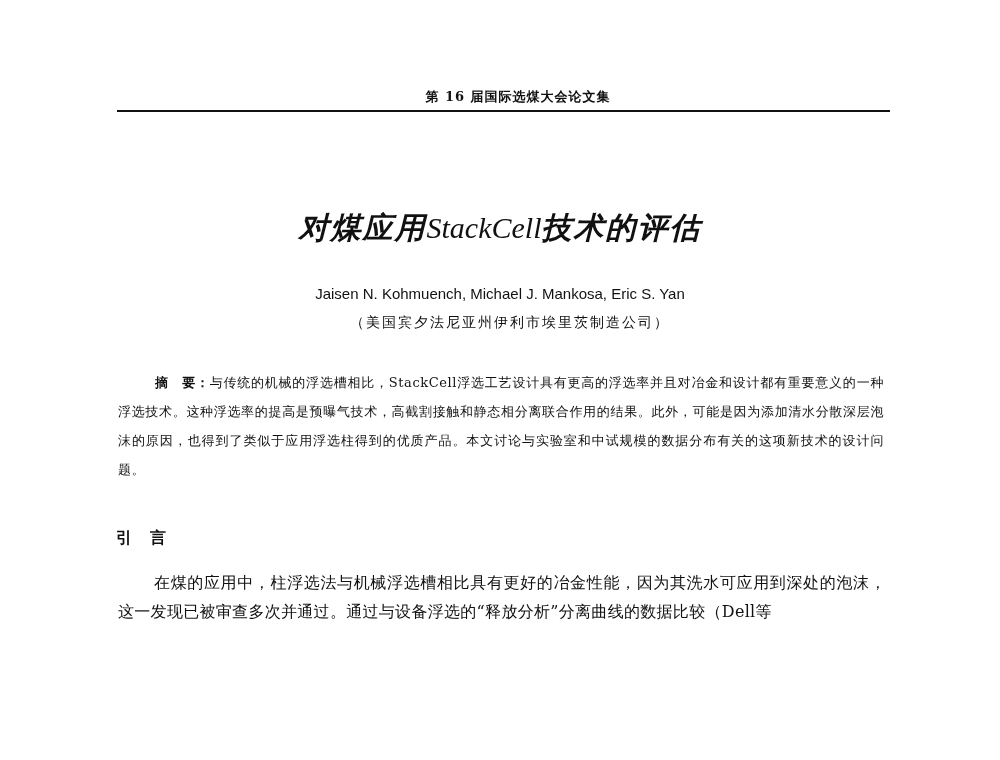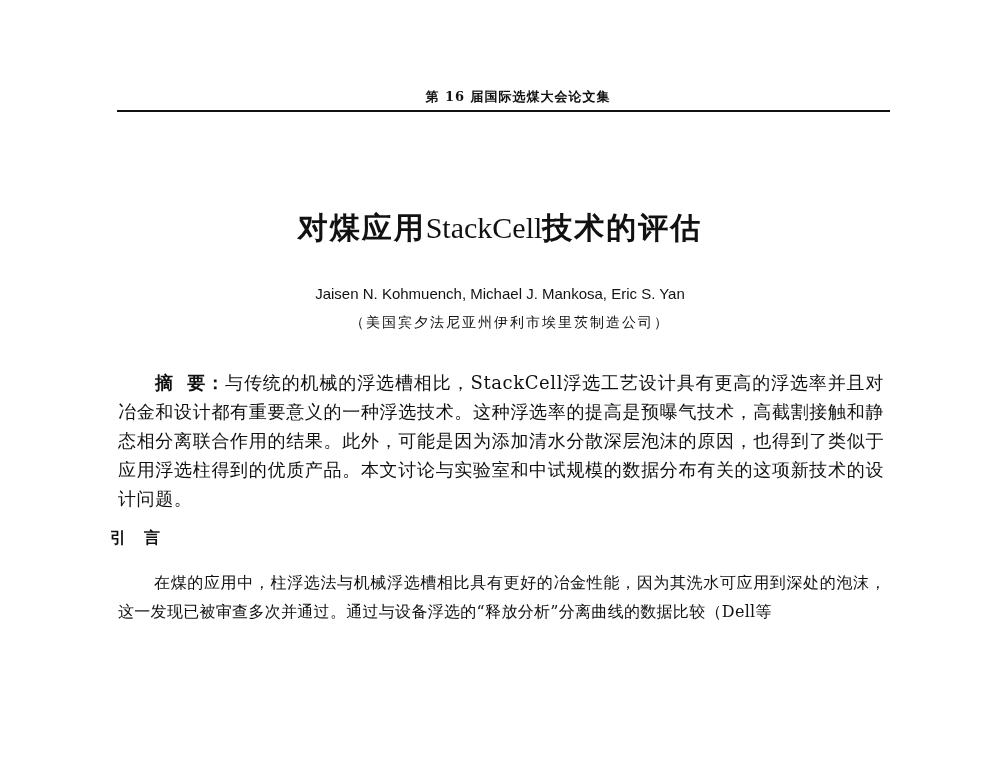--- a/index.html
+++ b/index.html
@@ -14,40 +14,41 @@
     text-align: center; font-size: 13px; font-weight: bold; letter-spacing: 1px; padding-left: 18px;
   }
   .rule {
     position: absolute; left: 117px; width: 773px; top: 110px;
     height: 2px; background: #111;
   }
   .title {
     position: absolute; left: 0; width: 1000px; top: 208px;
     text-align: center; font-size: 30px; font-weight: bold; letter-spacing: 2px;
     font-family: "DejaVu Sans", "Liberation Sans", sans-serif;
+    font-style: italic;
   }
   .title .latin { font-family: "Liberation Serif", "DejaVu Serif", serif; font-weight: normal; letter-spacing: 0; font-size: 30px; }
   .authors {
     position: absolute; left: 0; width: 1000px; top: 285px;
     text-align: center; font-size: 15px;
     font-family: Liberation Sans, sans-serif;
   }
   .affil {
     position: absolute; left: 0; width: 1000px; top: 314px;
     text-align: center; font-size: 14px; letter-spacing: 2px; margin-left: 10px;
   }
   .abstract {
     position: absolute; left: 118px; width: 766px; top: 368px;
-    font-size: 18px; line-height: 29px; text-align: justify; letter-spacing: 0.6px;
+    font-size: 13px; line-height: 29px; text-align: justify; letter-spacing: 0.6px;
     text-indent: 37px;
   }
   .abstract .label { font-weight: bold; letter-spacing: 14px; }
   .abstract .label2 { font-weight: bold; }
   .section-heading {
-    position: absolute; left: 110px; top: 528px;
+    position: absolute; left: 116px; top: 528px;
     font-size: 16px; font-weight: bold; letter-spacing: 18px;
     font-family: "DejaVu Sans", "Liberation Sans", sans-serif;
     text-align: right;
   }
   .body-text {
     position: absolute; left: 118px; width: 768px; top: 568px;
     font-size: 16px; line-height: 29px; text-align: justify; letter-spacing: 0.3px;
   }
   .body-text p { margin: 0; text-indent: 36px; }
 </style>

